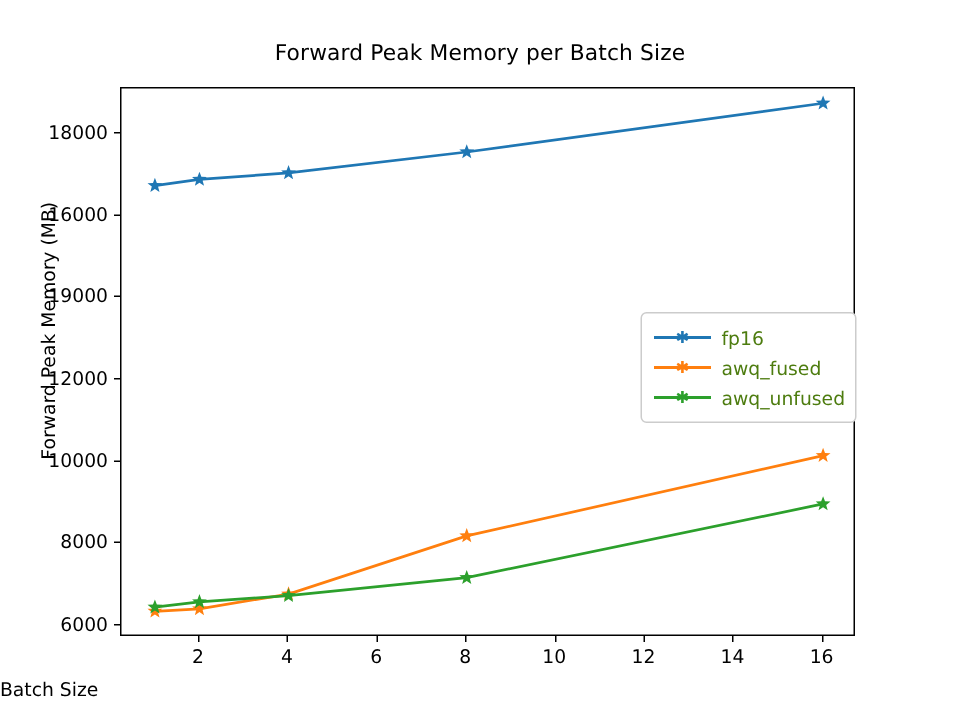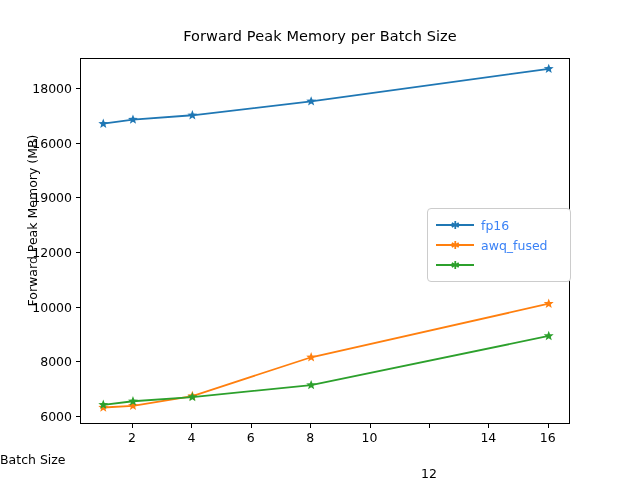--- a/index.html
+++ b/index.html
@@ -140,21 +140,21 @@
   .legend-star {
     position: absolute;
     left: 19px;
     top: 7px;
     transform: translate(-50%, -50%);
     font-size: 11px;
     line-height: 1;
   }
   .legend-label {
     font-size: 12.5px;
-    color: #3b82f6;
+    color: #4d7c0f;
     white-space: nowrap;
   }
 </style>
 </head>
 <body>
 
 <div id="figure">
 
   <div id="chart-title">Forward Peak Memory per Batch Size</div>
 
@@ -178,21 +178,21 @@
       <div class="ytick-mark" style="top: 197.299px;"></div>
       <div class="ytick-mark" style="top: 142.672px;"></div>
       <div class="ytick-mark" style="top: 88.0448px;"></div>
     </div>
   <div id="xtick-labels">
       <div class="xtick-label" style="left: 131.97px;">2</div>
       <div class="xtick-label" style="left: 191.364px;">4</div>
       <div class="xtick-label" style="left: 250.758px;">6</div>
       <div class="xtick-label" style="left: 310.152px;">8</div>
       <div class="xtick-label" style="left: 369.545px;">10</div>
-      <div class="xtick-label" style="left: 428.939px; margin-top: 36px;">12</div>
+      <div class="xtick-label" style="left: 428.939px;">12</div>
       <div class="xtick-label" style="left: 488.333px;">14</div>
       <div class="xtick-label" style="left: 547.727px;">16</div>
     </div>
   <div id="xtick-marks">
       <div class="xtick-mark" style="left: 131.97px;"></div>
       <div class="xtick-mark" style="left: 191.364px;"></div>
       <div class="xtick-mark" style="left: 250.758px;"></div>
       <div class="xtick-mark" style="left: 310.152px;"></div>
       <div class="xtick-mark" style="left: 369.545px;"></div>
       <div class="xtick-mark" style="left: 428.939px;"></div>
@@ -236,16 +236,17 @@
         <span class="legend-line" style="background: rgb(255, 127, 14);"></span>
         <span class="legend-star" style="color: rgb(255, 127, 14);">✱</span>
       </span>
       <span class="legend-label">awq_fused</span>
     </div>
     <div class="legend-row">
       <span class="legend-swatch">
         <span class="legend-line" style="background: rgb(44, 160, 44);"></span>
         <span class="legend-star" style="color: rgb(44, 160, 44);">✱</span>
       </span>
+      <span class="legend-label">awq_unfused</span>
     </div>
   </div>
 
 </div>
 
 </body></html>

